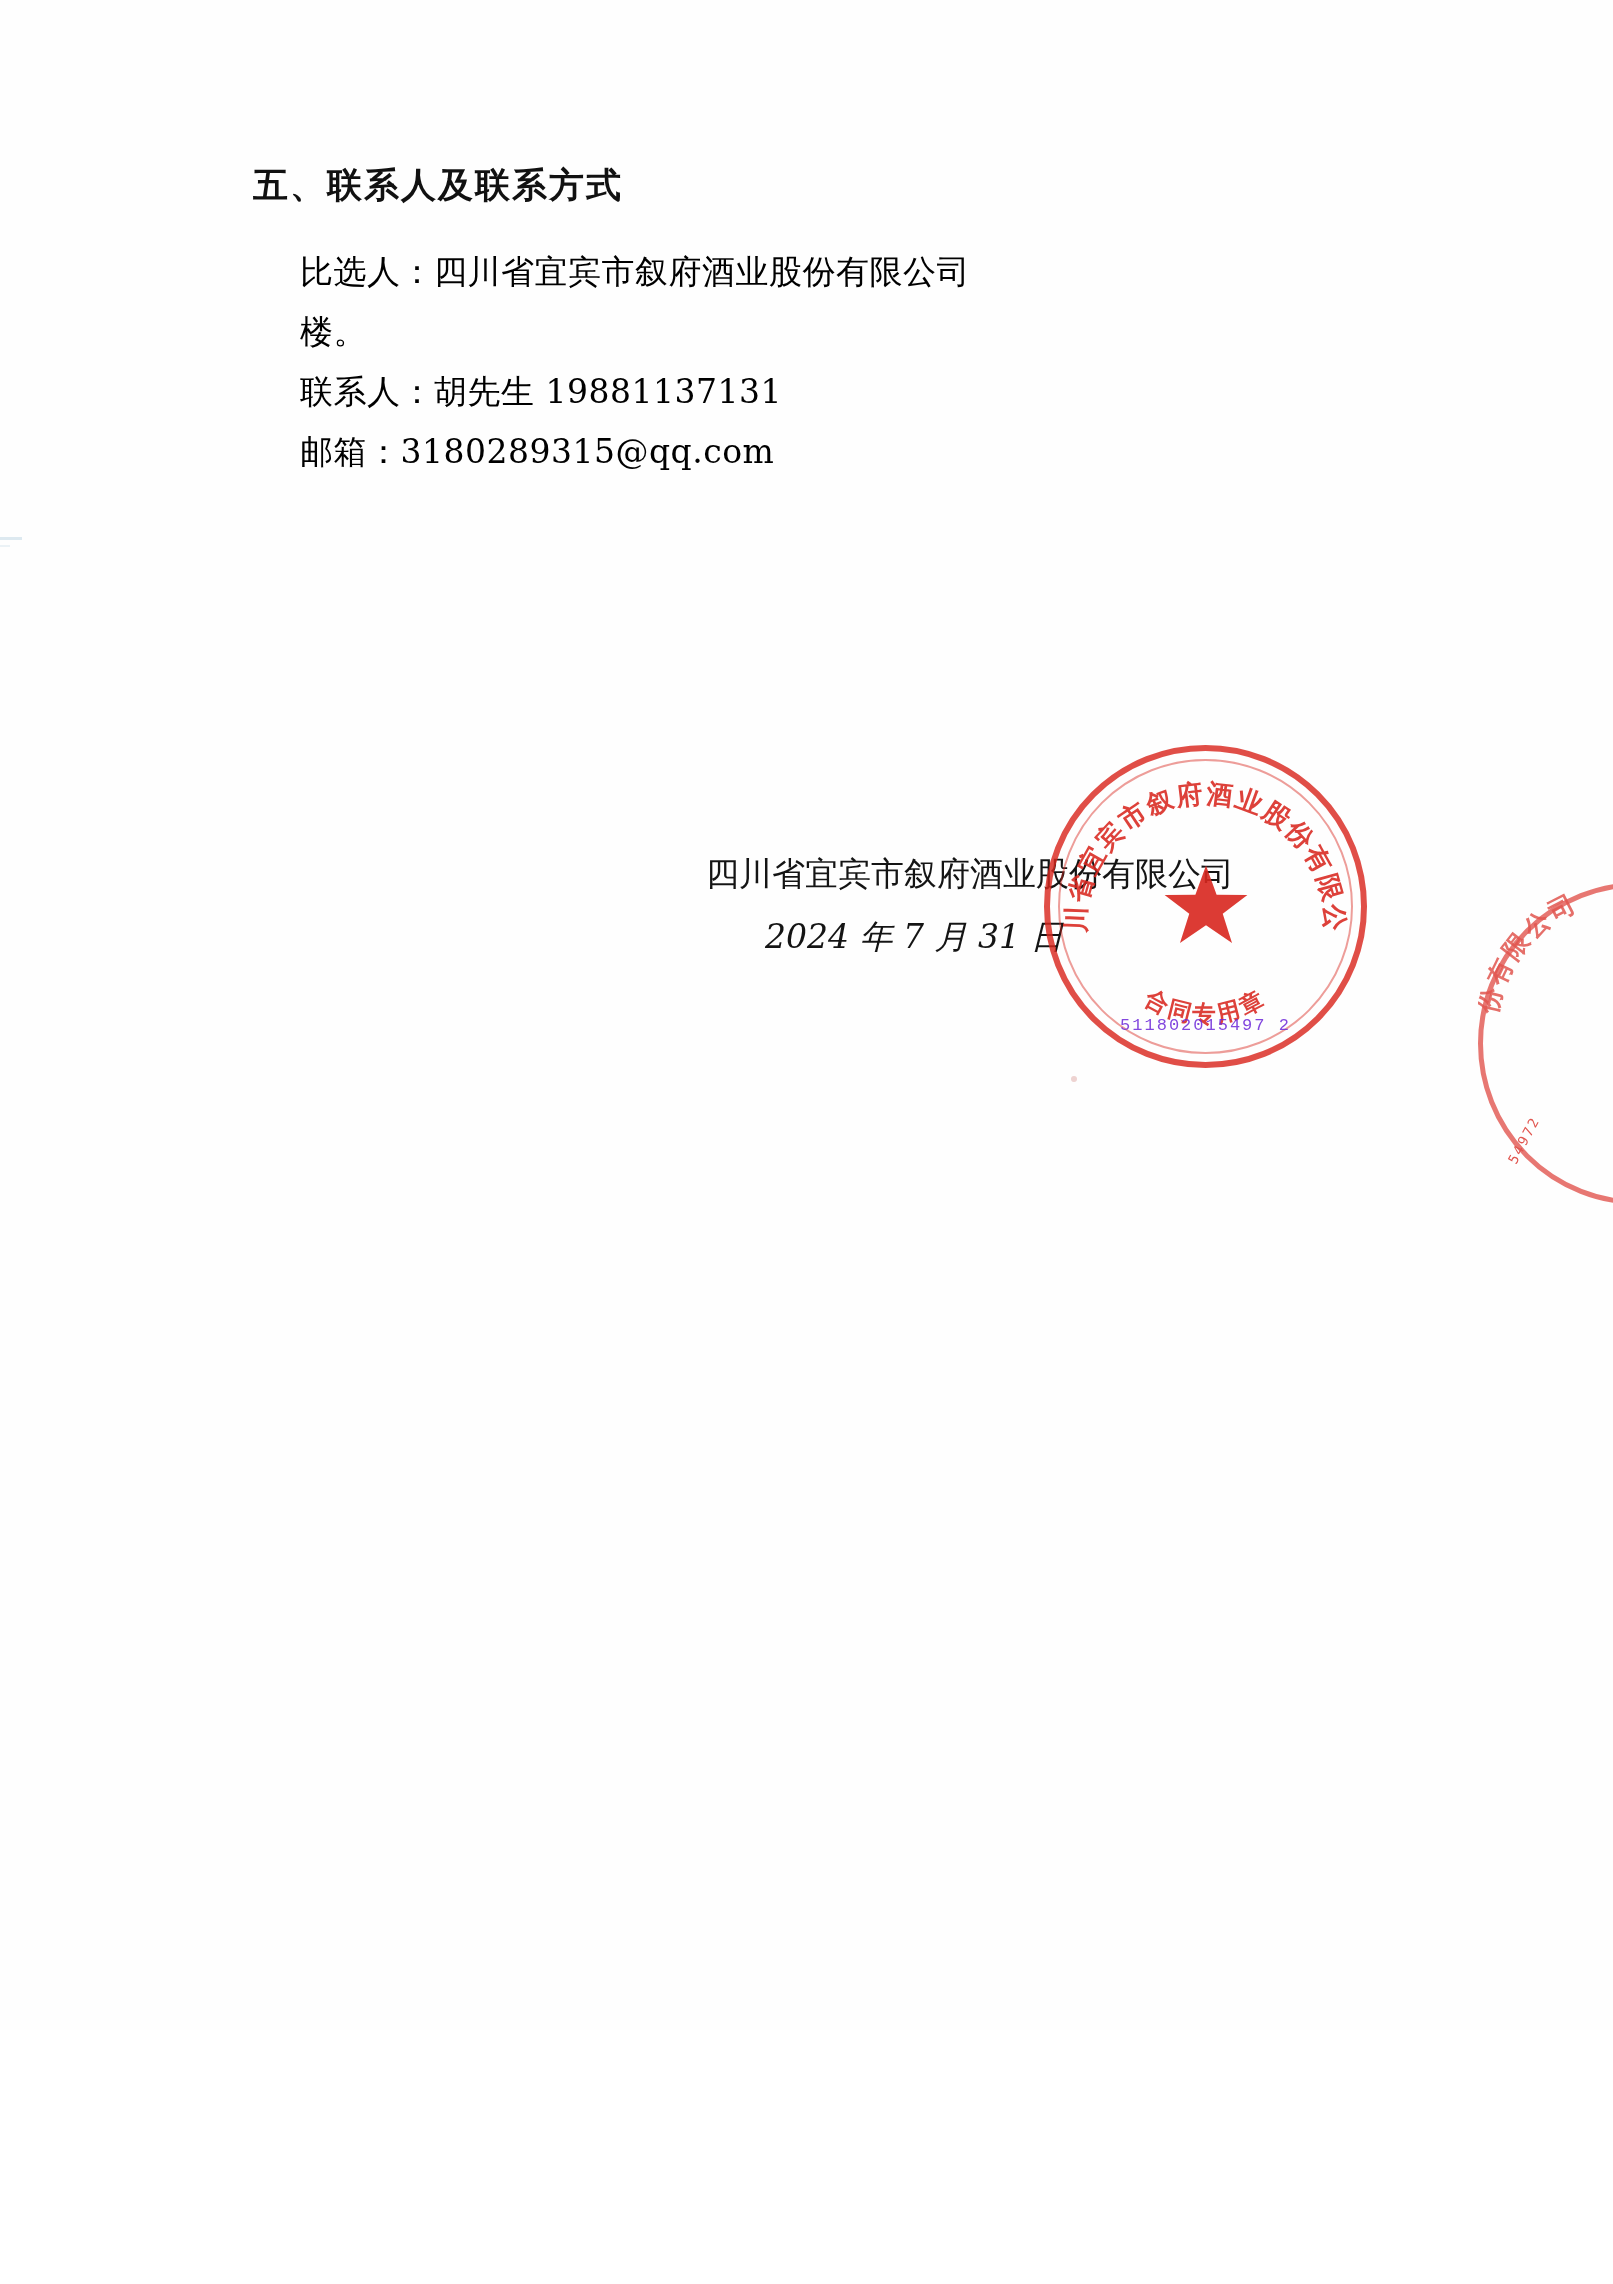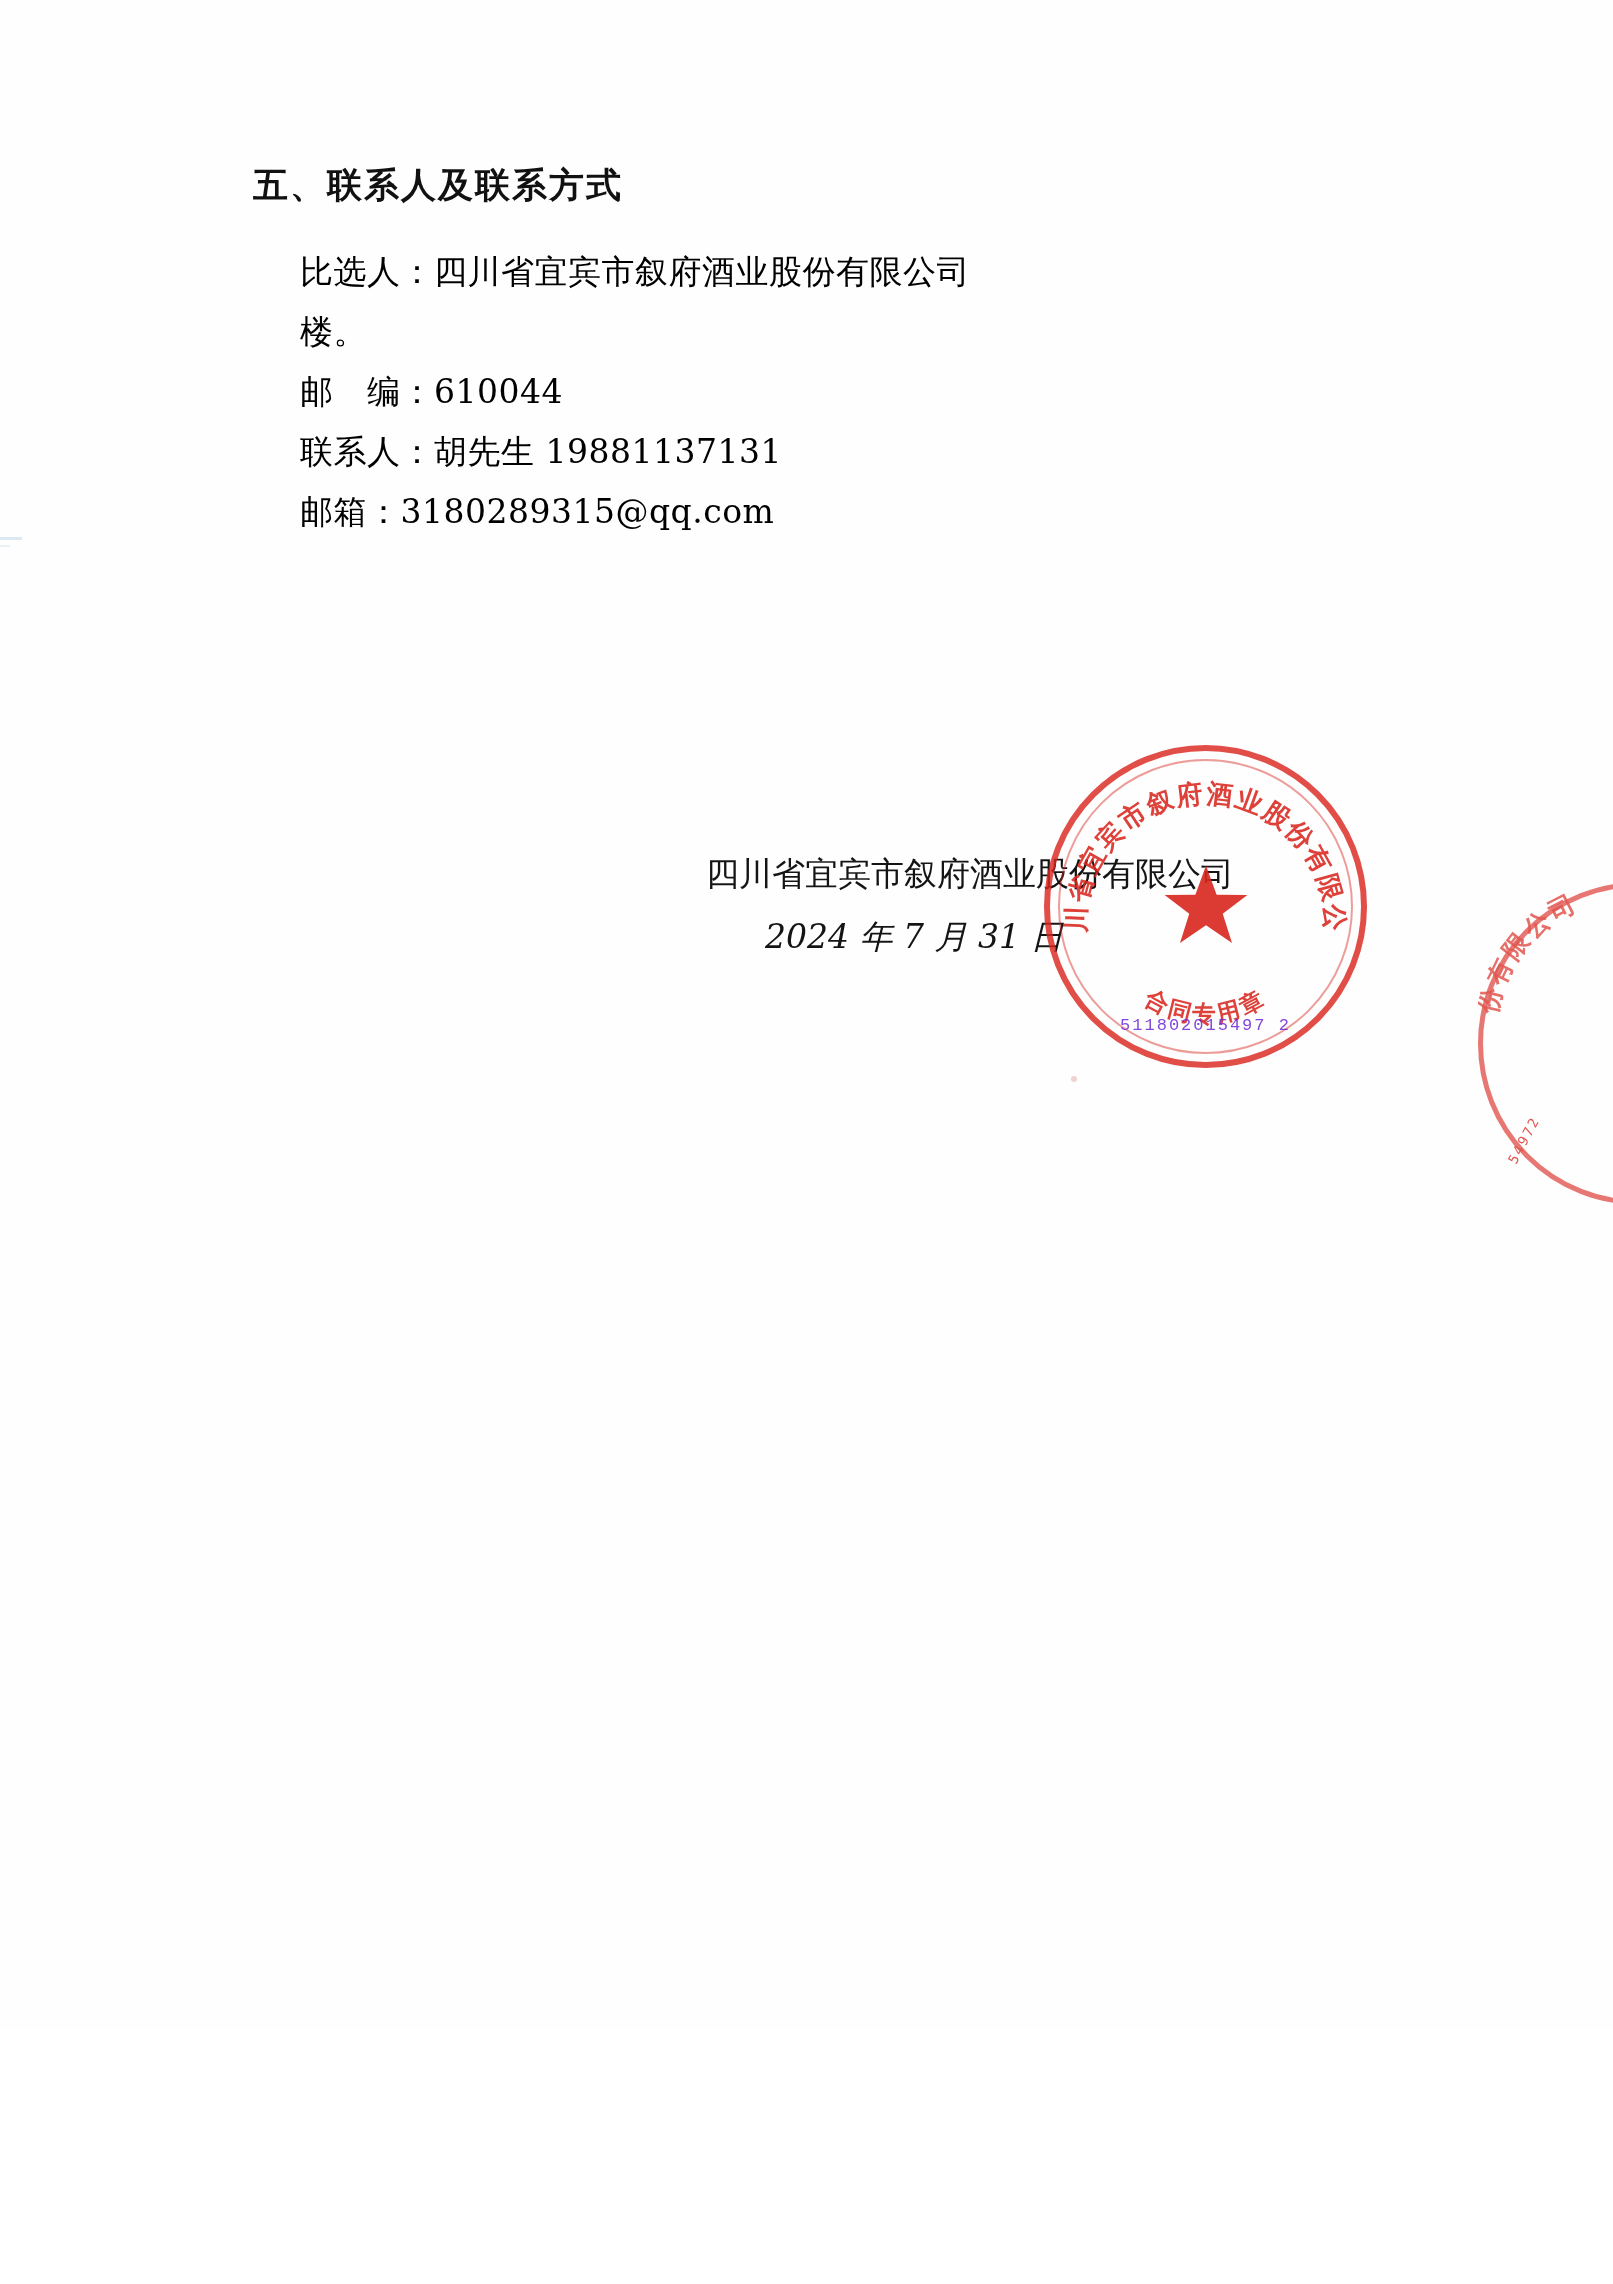--- a/index.html
+++ b/index.html
@@ -178,21 +178,20 @@
 
 <div class="page">
 
   <div class="edge-mark" style="left:0px; top:537px; width:21.6px; height:2.9px;"></div>
   <div class="edge-mark" style="left:0px; top:545px; width:9.8px; height:2px; opacity:0.4;"></div>
 
   <div class="doc-body">
     <div class="heading">五、联系人及联系方式</div>
     <p class="para">比选人：四川省宜宾市叙府酒业股份有限公司</p>
     <p class="para">楼。</p>
-    <p class="para">邮　编：610044</p>
     <p class="para">联系人：胡先生 19881137131</p>
     <p class="para">邮箱：3180289315@qq.com</p>
   </div>
 
   <div class="signature-block">
     <div class="sig-line">四川省宜宾市叙府酒业股份有限公司</div>
     <div class="sig-line sig-date">2024 年 7 月 31 日</div>
   </div>
 
   <div class="seal">

